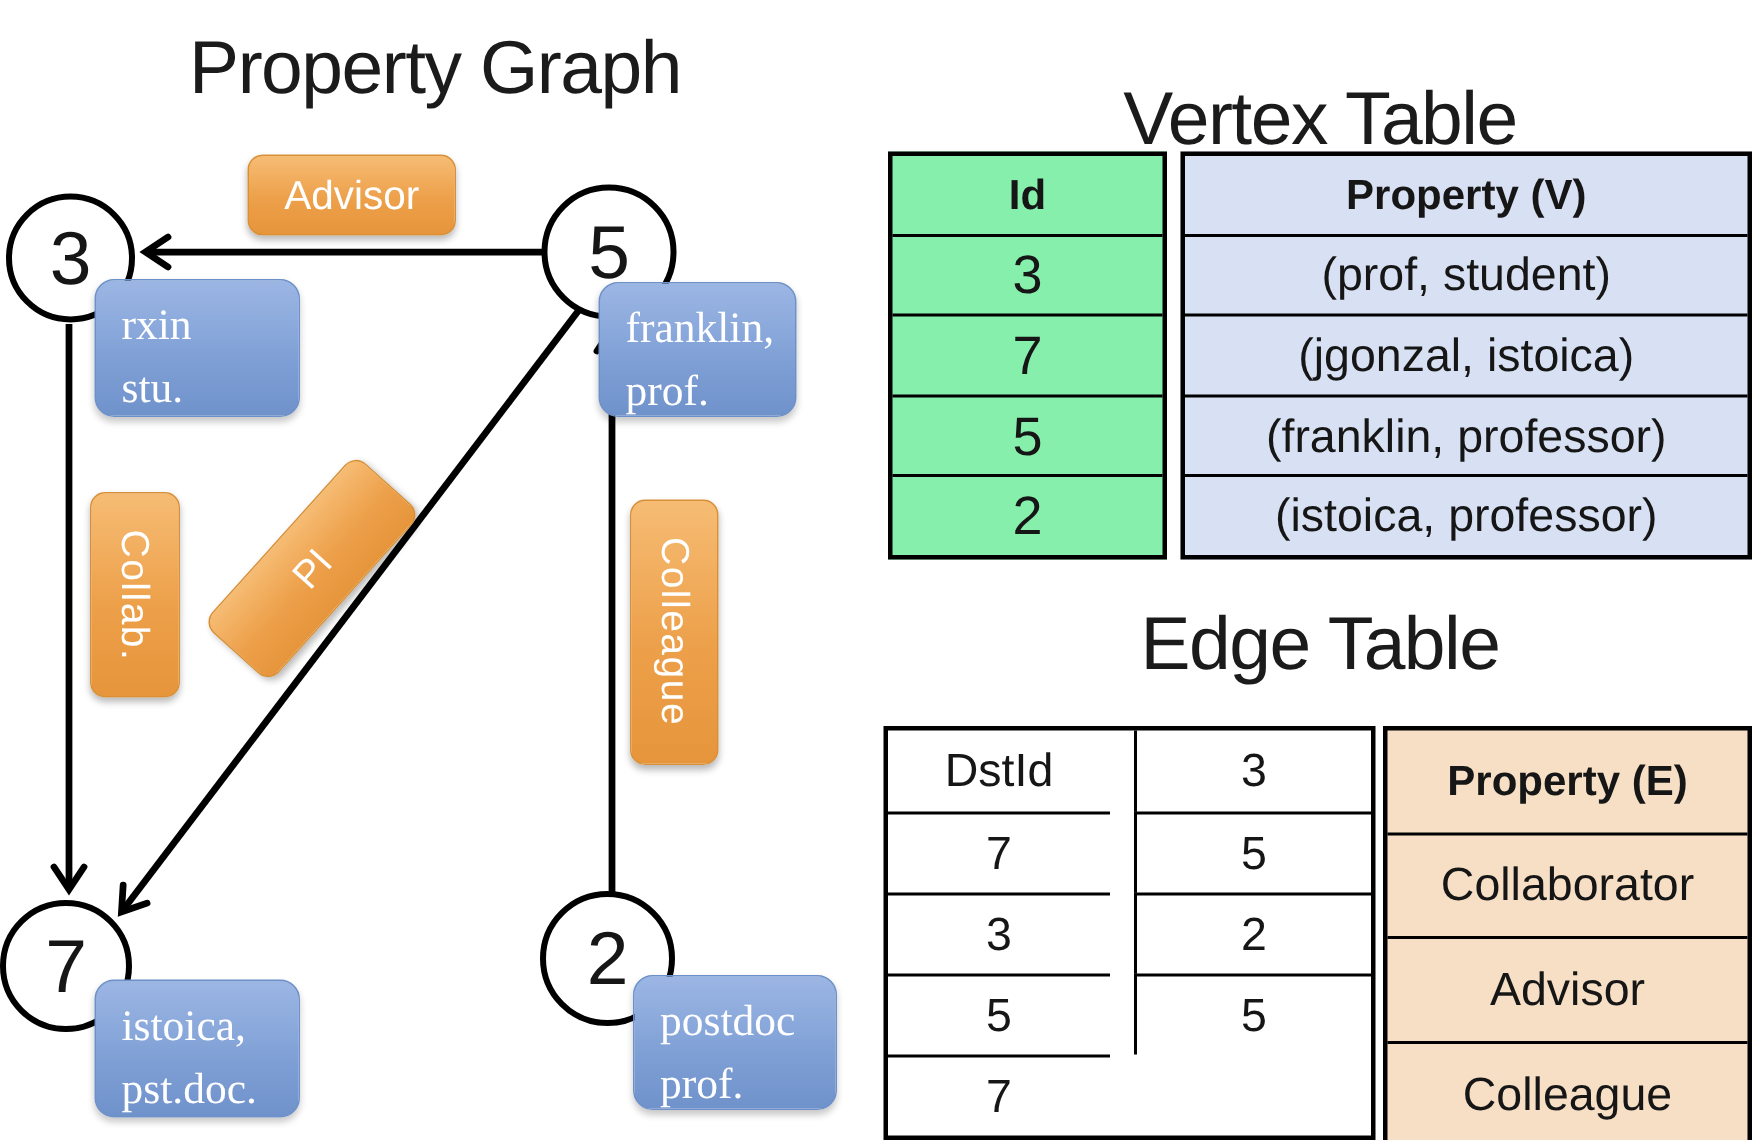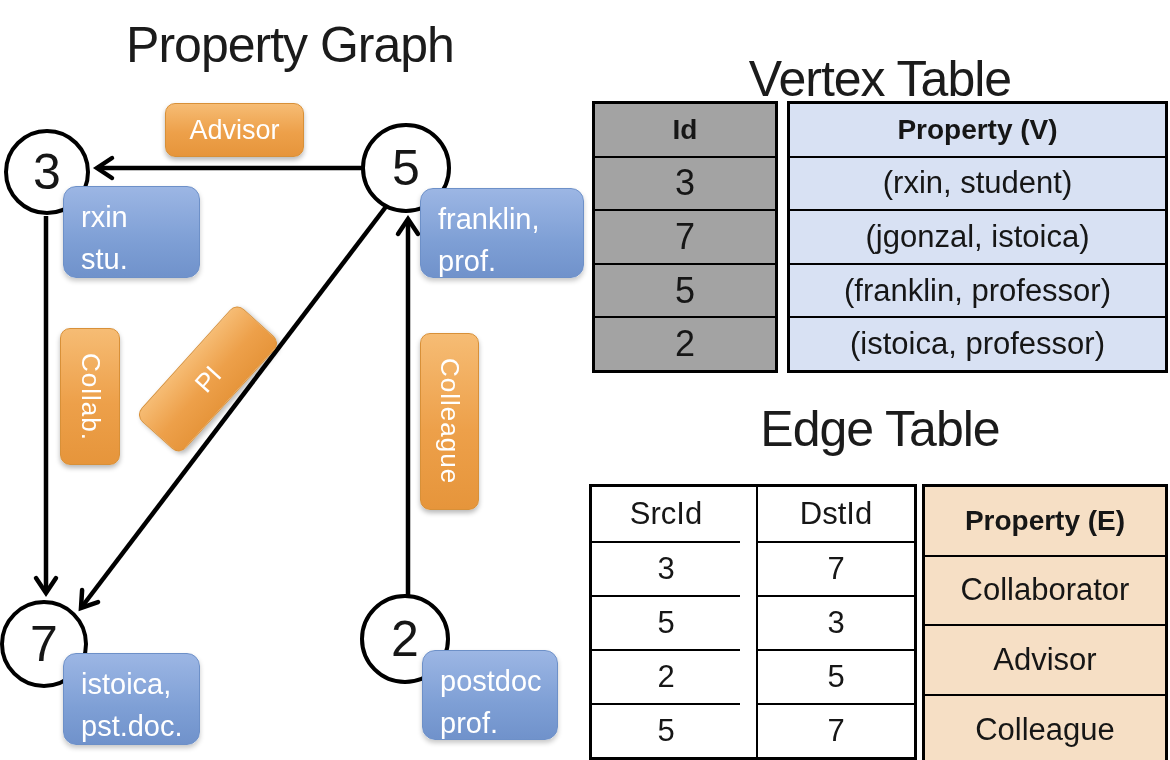--- a/index.html
+++ b/index.html
@@ -28,26 +28,26 @@
     display:flex;align-items:center;justify-content:center;
     font-size:27px;font-weight:300;
   }
   .elabel .vtext{writing-mode:vertical-rl;text-orientation:mixed;letter-spacing:1px;}
   .pbox{
     position:absolute;z-index:4;border-radius:13px;color:#fff;
     background:linear-gradient(180deg,var(--blue-hi,#9cb6e4),var(--blue-mid,#7e9fd5) 60%,var(--blue-lo,#7092cb));
     border:1px solid var(--blue-border,#6d90c8);
     box-shadow:0 3px 5px rgba(0,0,0,.22);
     font-size:29px;font-weight:300;line-height:1.45;
-    padding:9px 0 0 17px;box-sizing:border-box;
+    padding:9px 0 0 17px;box-sizing:border-box;font-family:Liberation Serif, serif;
   }
   
   .tcol{
     position:absolute;border:3px solid #000;box-sizing:border-box;
-    display:flex;flex-direction:column;background:#a3a3a3;
+    display:flex;flex-direction:column;background:#86efac;
   }
   .tcol .cell{
     flex:1;display:flex;align-items:center;justify-content:center;
     border-top:2.5px solid #000;font-size:31px;font-weight:300;white-space:nowrap;
   }
   .tcol .cell:first-child{border-top:none;}
   .cell.head{font-weight:bold;font-size:28px;}
   .cell.num{font-size:36px;}
   .vfill{background:var(--vertex-fill,#d8e1f3);}
   .efill{background:var(--edge-fill,#f6dfc5);}
@@ -102,21 +102,21 @@
   <span>PI</span>
 </div>
 <div class="elabel" style="left:420px;top:333px;width:57px;height:175px;font-size:26px;">
   <span class="vtext">Colleague</span>
 </div>
 
 <div class="pbox" style="left:63px;top:186px;width:137px;height:92px;">
   <div>rxin</div>
   <div>stu.</div>
 </div>
-<div class="pbox" style="left:420px;top:188px;width:164px;height:90px;">
+<div class="pbox" style="left:399px;top:188px;width:132px;height:90px;">
   <div>franklin,</div>
   <div>prof.</div>
 </div>
 <div class="pbox" style="left:63px;top:653px;width:137px;height:92px;">
   <div>istoica,</div>
   <div>pst.doc.</div>
 </div>
 <div class="pbox" style="left:422px;top:650px;width:136px;height:90px;">
   <div>postdoc</div>
   <div>prof.</div>
@@ -127,30 +127,29 @@
 <div class="tcol" style="left:592px;top:101px;width:186px;height:272px;">
   <div class="cell head">Id</div>
   <div class="cell num">3</div>
   <div class="cell num">7</div>
   <div class="cell num">5</div>
   <div class="cell num">2</div>
 </div>
 
 <div class="tcol vfill" style="left:787px;top:101px;width:381px;height:272px;">
   <div class="cell head">Property (V)</div>
-  <div class="cell">(rxin, student)</div>
+  <div class="cell">(prof, student)</div>
   <div class="cell">(jgonzal, istoica)</div>
   <div class="cell">(franklin, professor)</div>
   <div class="cell">(istoica, professor)</div>
 </div>
 
 <div class="fig-title" style="left:592px;top:400px;width:576px;">Edge Table</div>
 
 <div class="egrid" style="left:589px;top:484px;width:328px;height:276px;">
-  <div class="cell head">SrcId</div>
   <div class="cell head">DstId</div>
   <div class="cell num">3</div>
   <div class="cell num">7</div>
   <div class="cell num">5</div>
   <div class="cell num">3</div>
   <div class="cell num">2</div>
   <div class="cell num">5</div>
   <div class="cell num">5</div>
   <div class="cell num">7</div>
 </div>

